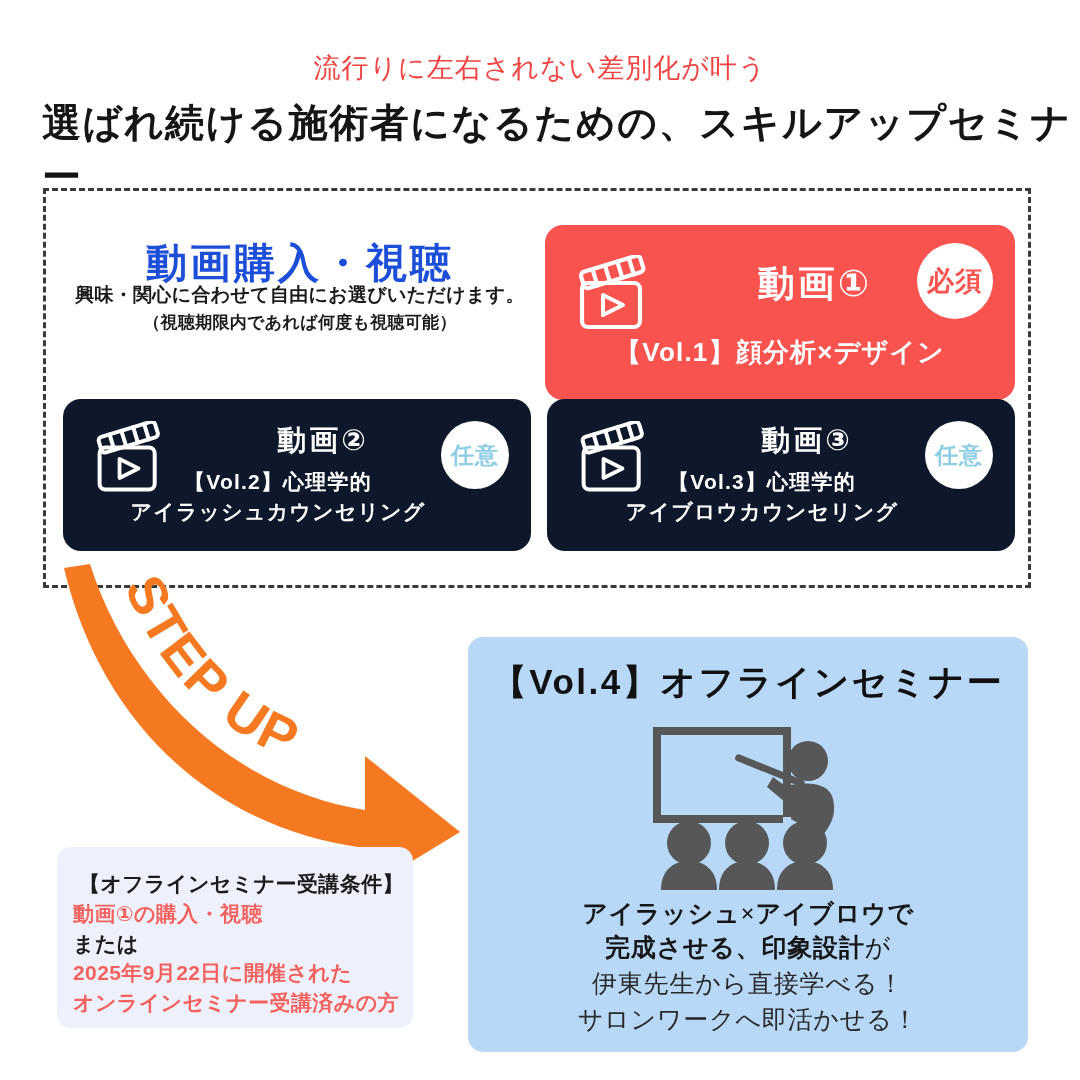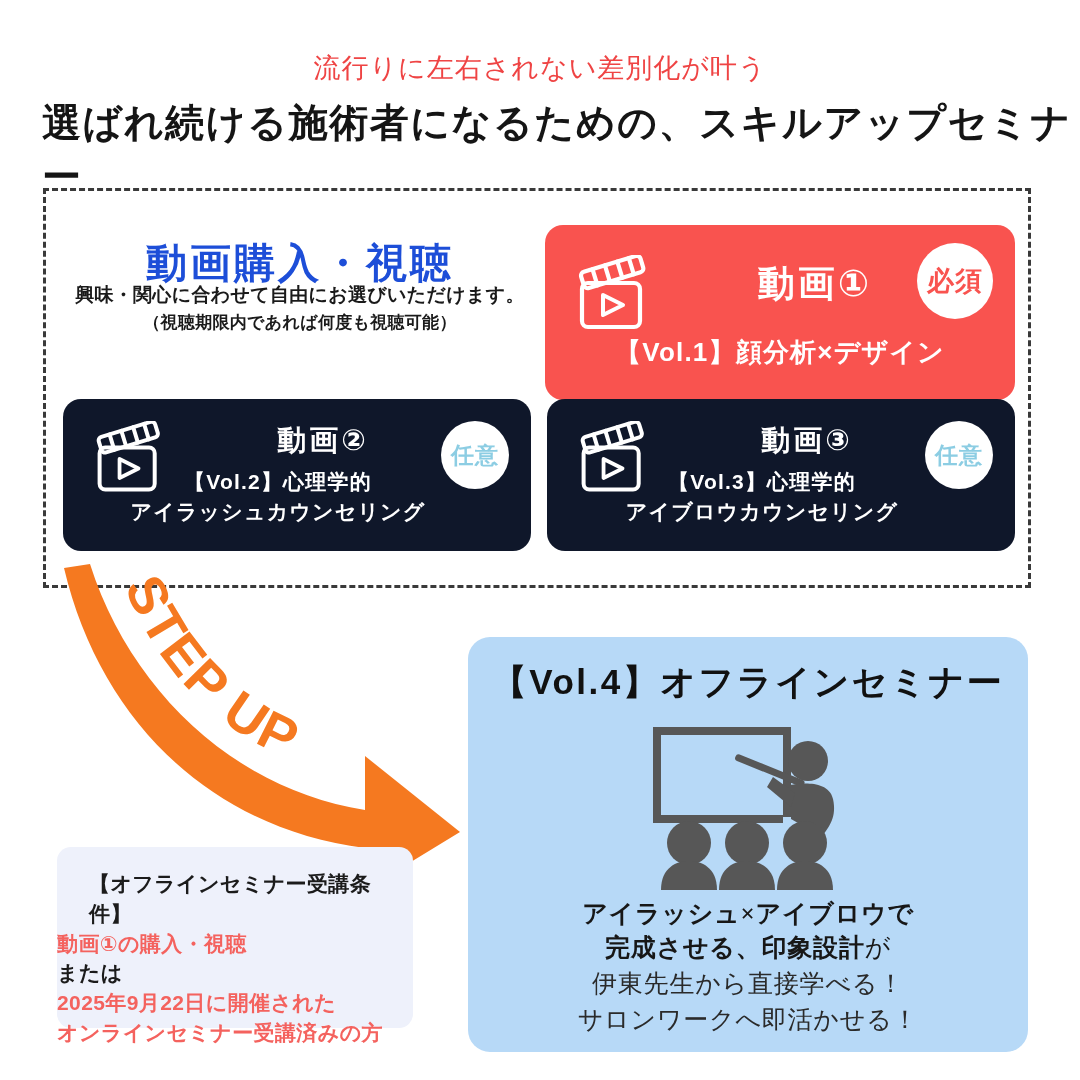--- a/index.html
+++ b/index.html
@@ -99,31 +99,31 @@
 
   
   #cond-box {
     position: absolute; left: 57px; top: 847px;
     width: 356px; height: 181px;
     background: #EEF1FB; border-radius: 14px;
     padding: 22px 0 0 0;
   }
   .cond-line {
     font-size: 21px; font-weight: bold; line-height: 1.42;
-    letter-spacing: 0.4px;
-  }
-  .cond-head { color: #1b1b1b; padding-left: 32px; }
+    padding-left: 16px; letter-spacing: 0.4px;
+  }
+  .cond-head { color: #1b1b1b; padding-left: 22px; }
   .cond-red  { color: #F4625E; }
   .cond-blk  { color: #1b1b1b; }
 
   
   #vol4 {
     position: absolute; left: 468px; top: 637px;
     width: 560px; height: 415px;
-    background: #B7D9F7; border-radius: 22px;
+    background: #B7D9F7; border-radius: 15px;
   }
   #vol4-title {
     position: absolute; left: 0; top: 22px; width: 560px;
     text-align: center; font-size: 35px; font-weight: bold;
     color: #111; letter-spacing: 2.5px;
   }
   #vol4-icon { position: absolute; left: 155px; top: 78px; }
   .v4-line { position: absolute; width: 560px; text-align: center;
              letter-spacing: 0.8px; color: #171717; }
   .v4-bold { font-weight: bold; font-size: 25px; font-family: Liberation Serif, serif; }

